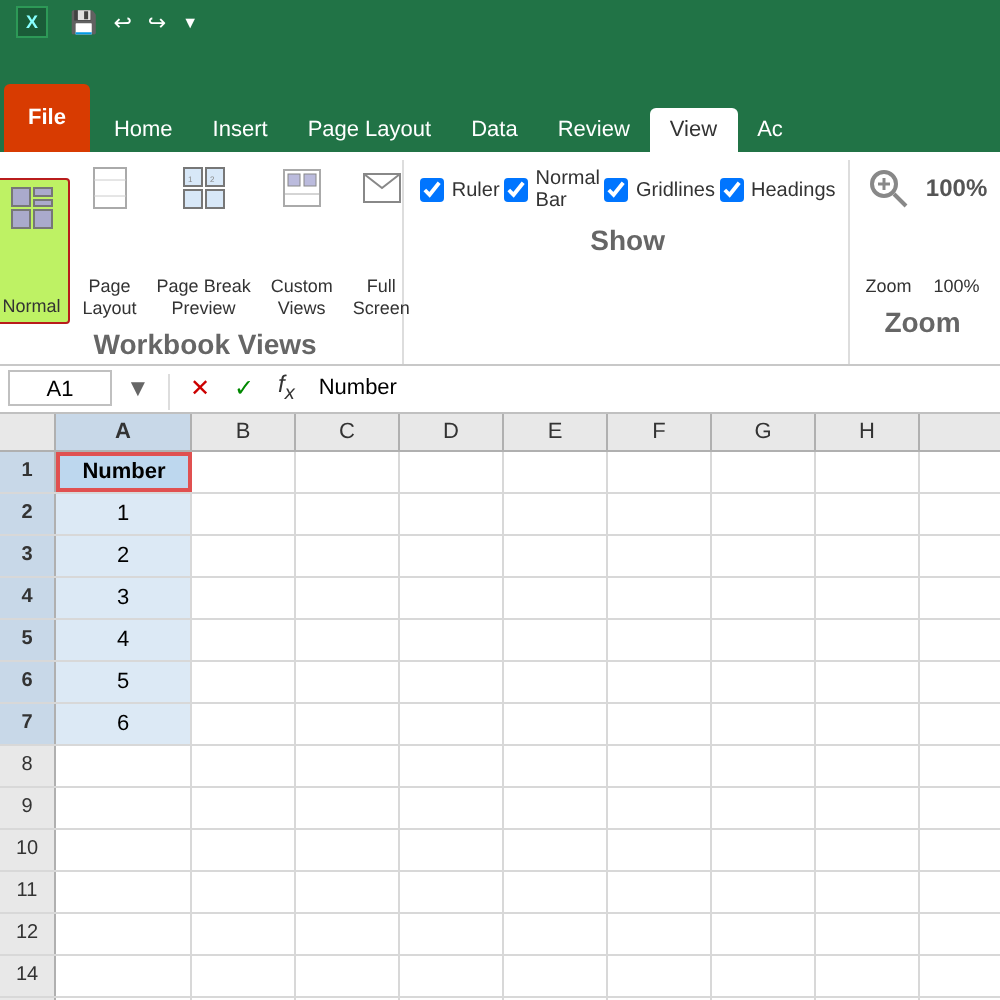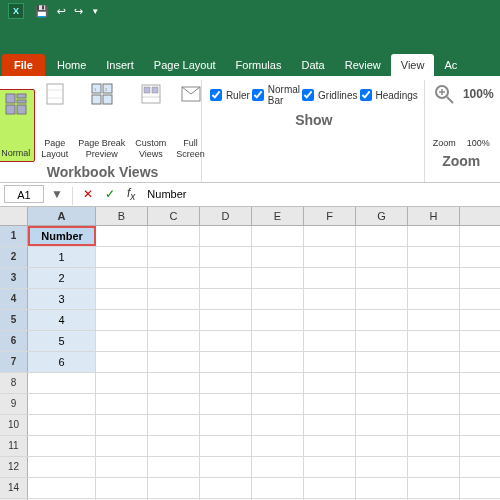--- a/index.html
+++ b/index.html
@@ -31,21 +31,21 @@
       cursor: pointer;
       color: #fff;
       border-radius: 3px 3px 0 0;
       height: 22px;
       display: flex; align-items: center;
     }
     .ribbon-tab.file {
       background: #d83b01;
       color: #fff;
       font-weight: bold;
-      height: 22px;
+      height: 34px;
       padding: 0 12px;
       margin-right: 2px;
     }
     .ribbon-tab.active {
       background: #fff;
       color: #333;
       margin-top: 32px;
     }
 
     
@@ -120,21 +120,21 @@
       background: #fff;
       border-bottom: 1px solid #c0c0c0;
       display: flex;
       align-items: center;
       height: 24px;
       padding: 0 4px;
       gap: 4px;
     }
     .cell-ref-box {
       border: 1px solid #c0c0c0;
-      width: 40px;
+      width: 52px;
       height: 18px;
       font-size: 11px;
       text-align: center;
       line-height: 18px;
       padding: 0 4px;
       background: #fff;
     }
     .formula-icon-btn {
       width: 18px; height: 18px;
       cursor: pointer;
@@ -272,21 +272,20 @@
     <span class="qat-btn">↪</span>
     <span class="qat-btn" style="font-size:8px;">▼</span>
   </div>
 </div>
 
 <div class="ribbon-tabs">
   <div class="ribbon-tab file">File</div>
   <div class="ribbon-tab">Home</div>
   <div class="ribbon-tab">Insert</div>
   <div class="ribbon-tab">Page Layout</div>
-  <div class="ribbon-tab">Formulas</div>
   <div class="ribbon-tab">Data</div>
   <div class="ribbon-tab">Review</div>
   <div class="ribbon-tab active">View</div>
   <div class="ribbon-tab">Ac</div>
 </div>
 
 <div class="ribbon-body">
   <div class="ribbon-groups">
 
     <div class="ribbon-group">

